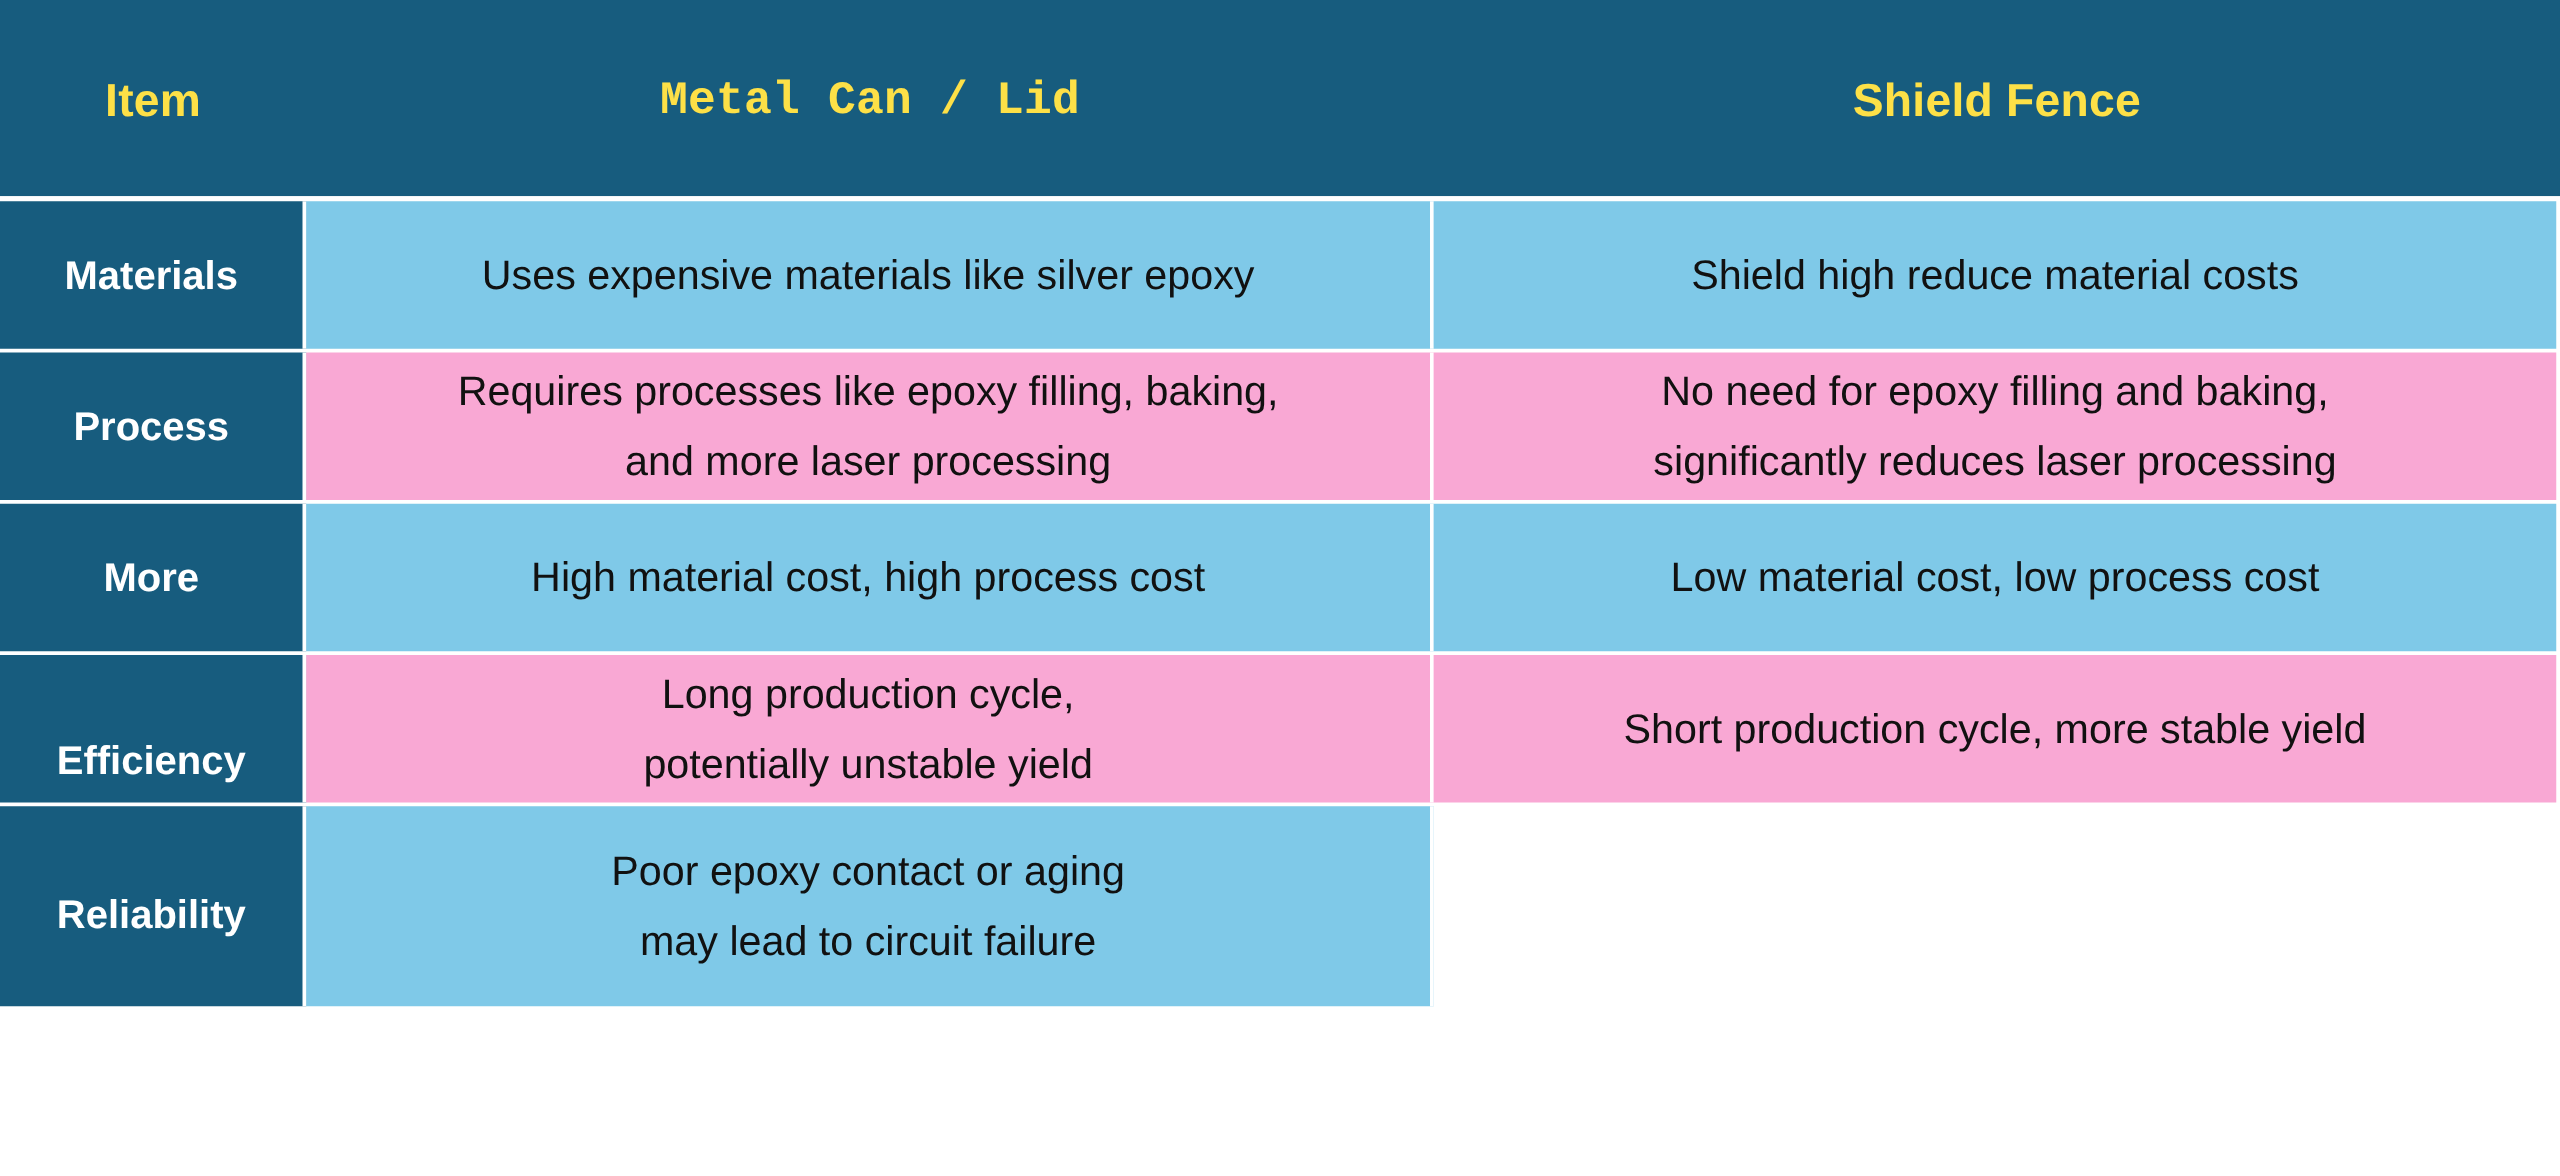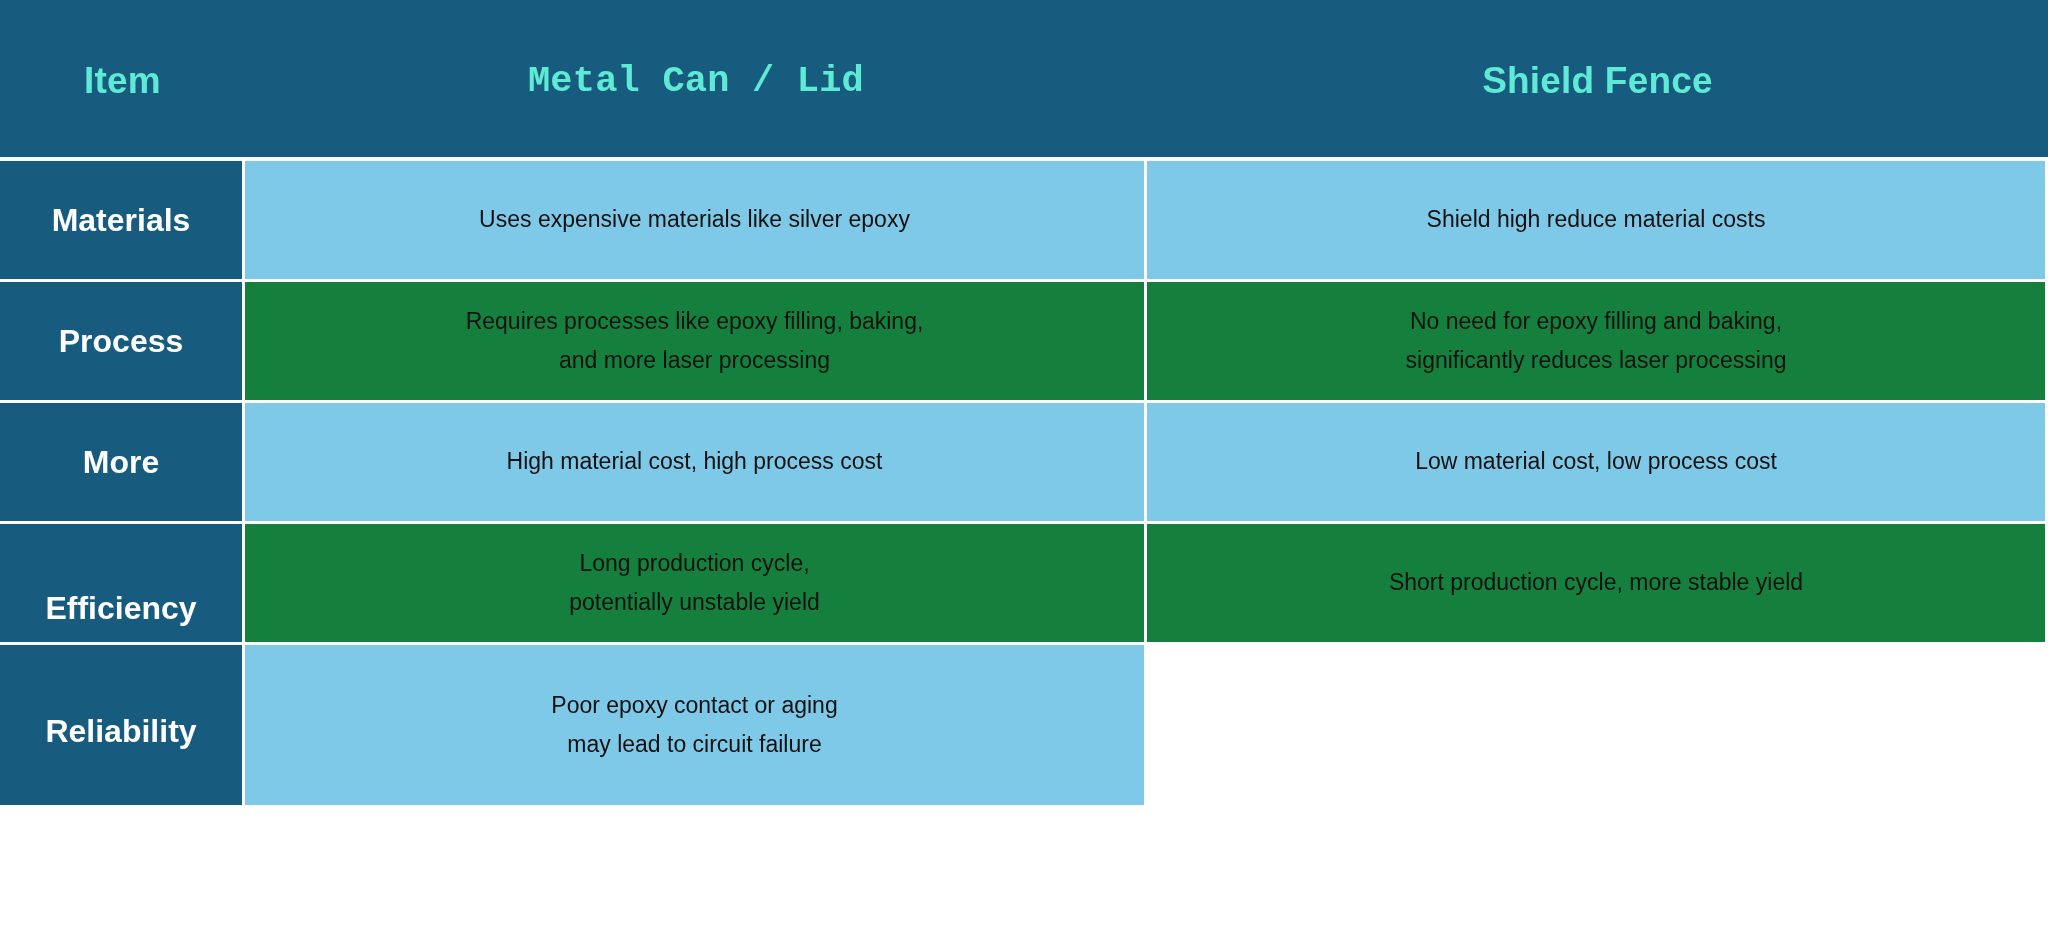--- a/index.html
+++ b/index.html
@@ -28,21 +28,21 @@
     display: flex;
     width: 2048px;
     height: 157px;
     background: #175C7E;
     box-sizing: border-box;
   }
   .header-cell {
     display: flex;
     align-items: center;
     justify-content: center;
-    color: #5eead4;
+    color: #fde047;
     font-weight: bold;
     font-size: 37px;
     letter-spacing: 0.2px;
     box-sizing: border-box;
     padding-top: 4px;
   }
   .h-item   { width: 245px; }
   .h-metal  { width: 902px; font-family: Liberation Mono, monospace; }
   .h-shield { width: 901px; }
 
@@ -92,38 +92,38 @@
   .data-row.last-row .label-cell {
     padding-top: 68px;
   }
 
   .value-cell {
     display: flex;
     align-items: center;
     justify-content: center;
     text-align: center;
     color: #111111;
-    font-size: 23px;
+    font-size: 33px;
     line-height: 1.70;
     box-sizing: border-box;
     padding: 0 18px;
   }
   .value-cell.col-metal {
     width: 902px;
     min-width: 902px;
     border-right: 3px solid #ffffff;
   }
   .value-cell.col-shield {
     width: 898px;
     min-width: 898px;
   }
 
   
   .shade-dark  { background: #7FC9E8; }
-  .shade-light { background: #15803d; }
+  .shade-light { background: #f9a8d4; }
 
   .cell-text {
     display: block;
     width: 100%;
     white-space: pre-line;
   }
 </style>
 </head>
 <body>
 

